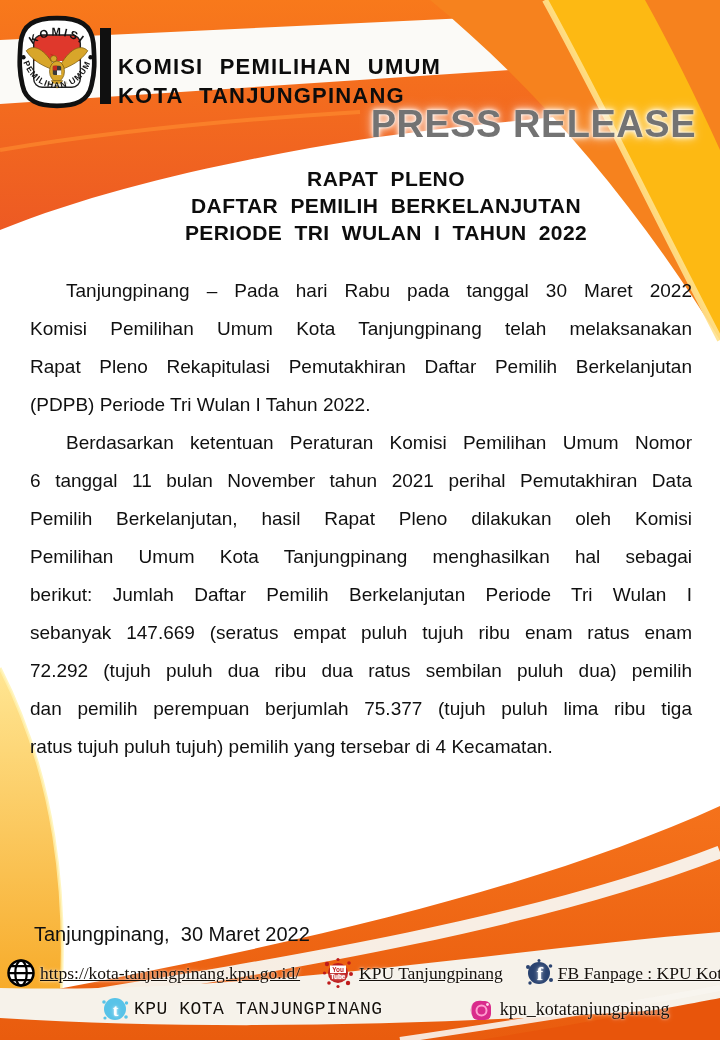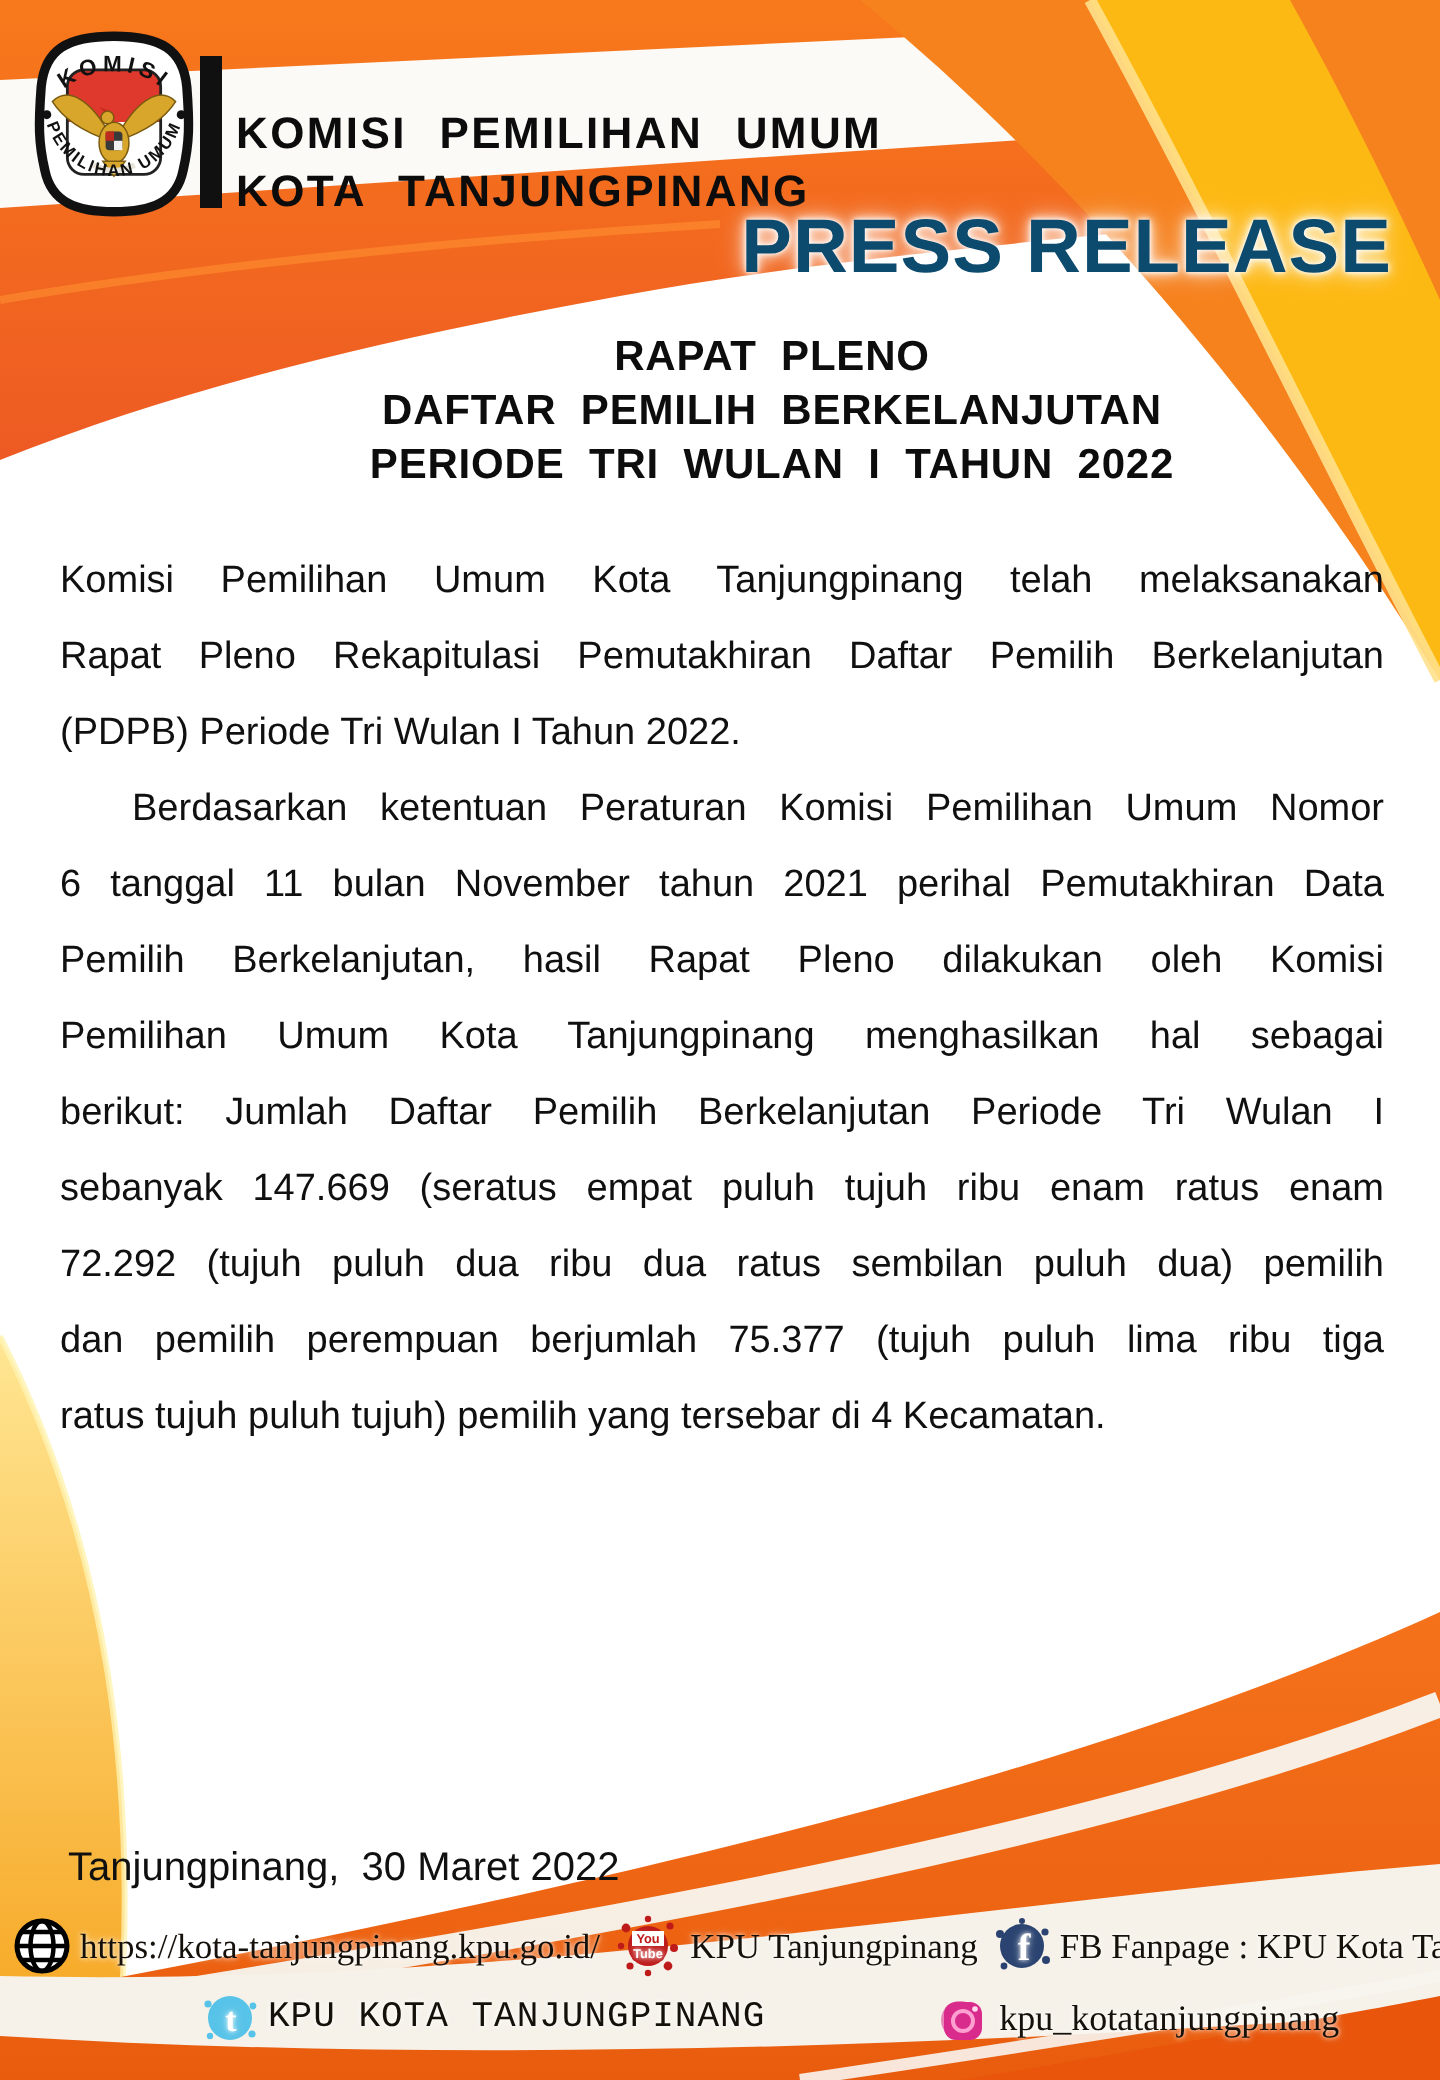--- a/index.html
+++ b/index.html
@@ -7,40 +7,40 @@
        font-family:"Liberation Sans",sans-serif;}
   #bg{position:absolute;left:0;top:0;z-index:0;}
   .layer{position:absolute;z-index:2;}
 
   
   #logo{left:15px;top:14px;width:84px;height:96px;}
   #black-bar{left:100px;top:28px;width:11px;height:76px;background:#101010;}
   #org-name{left:118px;top:52px;color:#0c0c0c;font-weight:bold;font-size:22px;
             line-height:29px;letter-spacing:1.2px;word-spacing:9px;white-space:nowrap;}
   #press-release{top:103px;right:24px;font-size:38px;font-weight:800;letter-spacing:.5px;
-            color:#0c4a6e;white-space:nowrap;
+            color:#737373;white-space:nowrap;
             text-shadow:0 0 2px #fff,0 0 5px rgba(255,255,255,.95),0 0 9px rgba(255,255,255,.7),0 0 14px rgba(255,255,255,.5);}
 
   
   #doc-title{left:0;top:165px;width:100%;text-align:center;color:#0d0d0d;
              font-weight:bold;font-size:21px;line-height:27px;word-spacing:6px;letter-spacing:.4px;margin-left:26px;}
 
   
   #body-text{left:30px;top:272px;width:662px;color:#101010;font-size:19px;line-height:38px;}
   .line{text-align:justify;}
   .line.j{text-align-last:justify;}
   .line.indent{text-indent:36px;}
 
   #signature{left:34px;top:832px;font-size:20px;line-height:41px;color:#101010;white-space:pre-wrap;}
 
   
   .f-row{display:flex;align-items:center;color:#15100a;
          font-family:"Liberation Serif",serif;
          text-shadow:0 0 2px rgba(255,255,255,.9),0 0 5px rgba(255,255,255,.55);}
-  #f-row1{left:6px;top:956px;width:712px;font-size:17.5px;gap:7px;}
+  #f-row1{left:6px;top:956px;width:712px;font-size:17.5px;gap:21px;text-decoration:underline;}
   #f-row2{left:100px;top:994px;font-size:18px;gap:84px;}
   .f-item{display:flex;align-items:center;gap:4px;white-space:nowrap;cursor:pointer;}
   .f-item svg{flex:0 0 auto;}
   #f-row2 .f-item:first-child .f-label{letter-spacing:.5px;font-family:Liberation Mono, monospace;}
 </style>
 </head>
 <body>
 
 <svg id="bg" width="720" height="1040" viewBox="0 0 720 1040">
   <defs>
@@ -127,20 +127,21 @@
 <div id="press-release" class="layer">PRESS RELEASE</div>
 
 <div id="doc-title" class="layer">
     <div>RAPAT PLENO</div>
     <div>DAFTAR PEMILIH BERKELANJUTAN</div>
     <div>PERIODE TRI WULAN I TAHUN 2022</div>
   </div>
 
 <div id="body-text" class="layer">
     <div>
+      <div class="line j indent">Tanjungpinang – Pada hari Rabu pada tanggal 30 Maret 2022</div>
       <div class="line j">Komisi Pemilihan Umum Kota Tanjungpinang telah melaksanakan</div>
       <div class="line j">Rapat Pleno Rekapitulasi Pemutakhiran Daftar Pemilih Berkelanjutan</div>
       <div class="line">(PDPB) Periode Tri Wulan I Tahun 2022.</div>
     </div>
     <div>
       <div class="line j indent">Berdasarkan ketentuan Peraturan Komisi Pemilihan Umum Nomor</div>
       <div class="line j">6 tanggal 11 bulan November tahun 2021 perihal Pemutakhiran Data</div>
       <div class="line j">Pemilih Berkelanjutan, hasil Rapat Pleno dilakukan oleh Komisi</div>
       <div class="line j">Pemilihan Umum Kota Tanjungpinang menghasilkan hal sebagai</div>
       <div class="line j">berikut: Jumlah Daftar Pemilih Berkelanjutan Periode Tri Wulan I</div>

